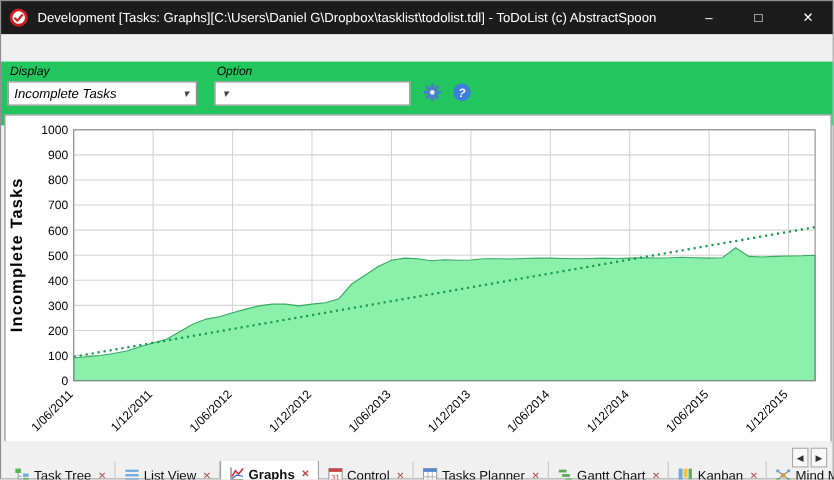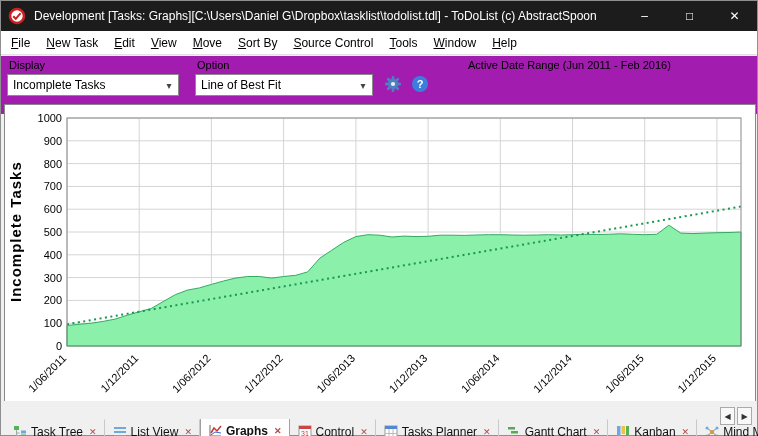--- a/index.html
+++ b/index.html
@@ -13,21 +13,21 @@
   .title-text { margin-left: 8px; font-size: 12px; white-space: nowrap; overflow: hidden; text-align: center; }
   .win-controls { margin-left: auto; display: flex; height: 100%; }
   .win-btn { width: 45px; height: 100%; display: flex; align-items: center; justify-content: center; font-size: 12px; color: #fff; }
 
   
   .menubar { position: absolute; top: 30px; left: 0; right: 0; height: 24px; background: #fff; display: flex; align-items: center; font-size: 12px; border-bottom: 1px solid #e2e2e2; padding-left: 2px; }
   .menu-item { display: inline-block; padding: 4px 8px; color: #000; }
   .menu-item::first-letter { text-decoration: underline; }
 
   
-  .toolbar { position: absolute; top: 55px; left: 0; right: 0; height: 58px; background: #a21caf; font-size: 11px; }
+  .toolbar { position: absolute; top: 55px; left: 0; right: 0; height: 58px; background: #22c55e; font-size: 11px; font-style: italic; }
   .tool-label { position: absolute; top: 3px; color: #000; }
   .combobox { position: absolute; top: 18px; height: 22px; background: #fff; border: 1px solid #8a8a8a; display: flex; align-items: center; font-size: 12px; }
   .combo-value { padding-left: 5px; flex: 1; white-space: nowrap; overflow: hidden; }
   .combo-arrow { width: 18px; text-align: center; color: #444; font-size: 10px; flex: 0 0 auto; }
   .icon-btn { position: absolute; top: 18px; width: 22px; height: 22px; display: flex; align-items: center; justify-content: center; }
   .range-slider { position: absolute; left: 465px; top: 76px; width: 284px; height: 16px; }
   .slider-track { position: absolute; left: 0; right: 0; top: 4px; height: 8px; background: #2fd14f; border: 1px solid #1d9e39; border-radius: 2px; }
   .slider-handle { position: absolute; top: 0; width: 11px; height: 16px; background: #3d8ed8; border: 1px solid #2565a8; border-radius: 2px; }
 
   
@@ -58,43 +58,30 @@
       </svg>
     </span>
     <span class="title-text">Development [Tasks: Graphs][C:\Users\Daniel G\Dropbox\tasklist\todolist.tdl] - ToDoList (c) AbstractSpoon</span>
     <div class="win-controls">
       <div class="win-btn">–</div>
       <div class="win-btn">□</div>
       <div class="win-btn">✕</div>
     </div>
   </div>
 
-  <div class="menubar">
-    <span class="menu-item">File</span>
-    <span class="menu-item">New Task</span>
-    <span class="menu-item">Edit</span>
-    <span class="menu-item">View</span>
-    <span class="menu-item">Move</span>
-    <span class="menu-item">Sort By</span>
-    <span class="menu-item">Source Control</span>
-    <span class="menu-item">Tools</span>
-    <span class="menu-item">Window</span>
-    <span class="menu-item">Help</span>
-  </div>
 
   <div class="toolbar">
     <div class="tool-label" style="left:8px">Display</div>
     <div class="combobox" style="left:6px;width:172px">
       <span class="combo-value">Incomplete Tasks</span>
       <span class="combo-arrow">▾</span>
     </div>
 
     <div class="tool-label" style="left:196px">Option</div>
     <div class="combobox" style="left:194px;width:178px">
-      <span class="combo-value">Line of Best Fit</span>
       <span class="combo-arrow">▾</span>
     </div>
 
     <div class="icon-btn" style="left:381px">
       <span>
         <svg width="18" height="18" viewBox="0 0 18 18">
           <g fill="#4a80c4">
             <rect x="7.6" y="1" width="2.8" height="16" rx="1"></rect>
             <rect x="1" y="7.6" width="16" height="2.8" rx="1"></rect>
             <rect x="7.6" y="1" width="2.8" height="16" rx="1" transform="rotate(45 9 9)"></rect>
@@ -107,21 +94,20 @@
     </div>
     <div class="icon-btn" style="left:408px">
       <span>
         <svg width="18" height="18" viewBox="0 0 18 18">
           <circle cx="9" cy="9" r="8" fill="#3c7edc"></circle>
           <text x="9" y="13" font-size="11" font-weight="bold" fill="#fff" text-anchor="middle" font-family="Liberation Sans, sans-serif">?</text>
         </svg>
       </span>
     </div>
 
-    <div class="tool-label" style="left:467px">Active Date Range (Jun 2011 - Feb 2016)</div>
     <div class="range-slider">
       <div class="slider-track"></div>
       <div class="slider-handle" style="left: 18%;"></div>
       <div class="slider-handle" style="left: 58%;"></div>
     </div>
   </div>
 
   <div class="chart-panel">
     <div class="y-axis-title">Incomplete Tasks</div>
     <svg id="chart-svg" width="726" height="294">

